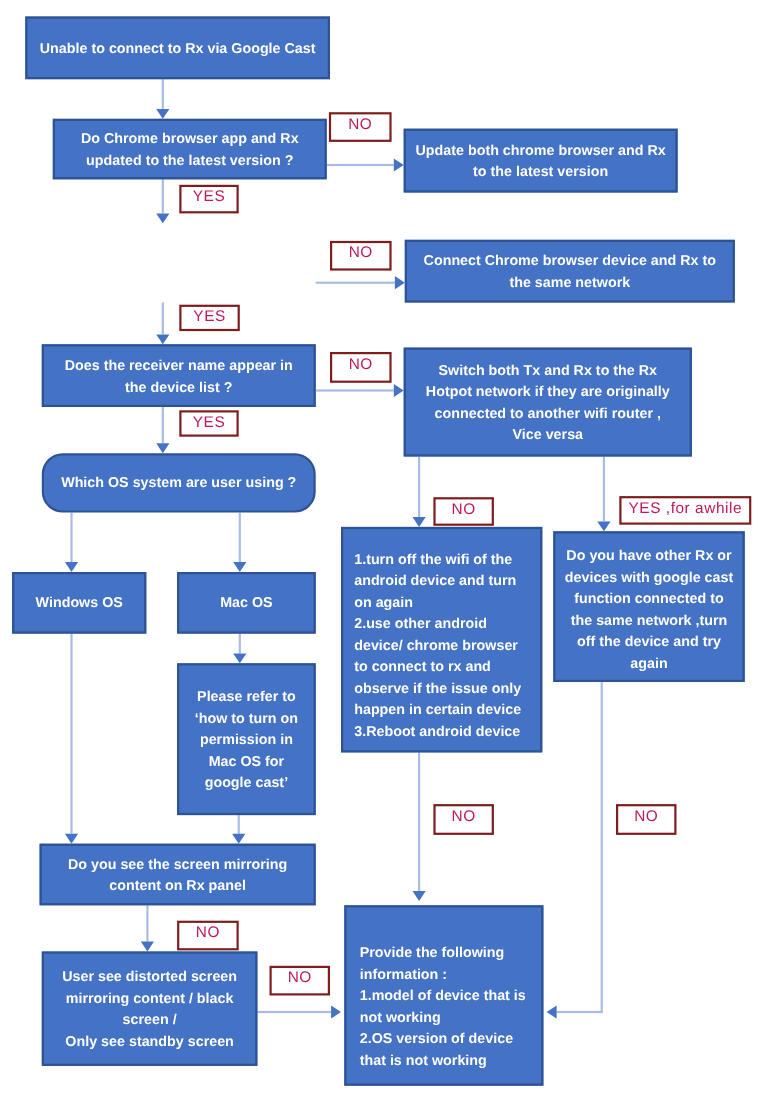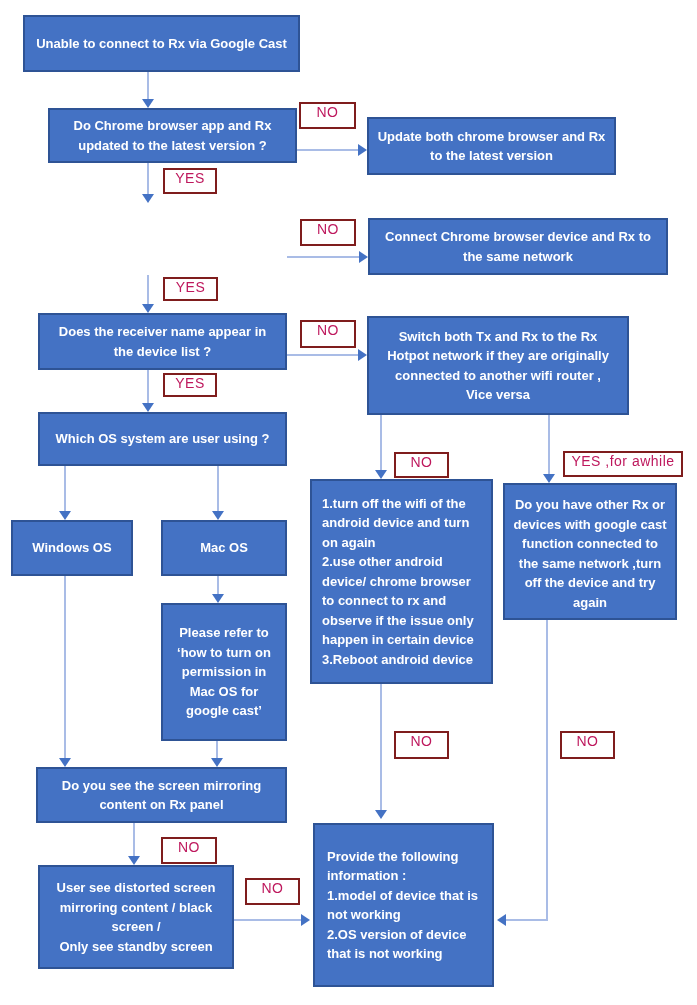--- a/index.html
+++ b/index.html
@@ -10,21 +10,21 @@
   }
   .node {
     position:absolute; box-sizing:border-box;
     background:#4472C4; border:2px solid #2E5395;
     color:#ffffff; font-size:13px; font-weight:600; line-height:1.5;
     display:flex; align-items:center; justify-content:center;
     text-align:center; padding:4px 8px; z-index:2;
   }
   .prewrap { white-space:pre-line; }
   .node-left {
-    text-align:left; justify-content:flex-start; align-items:center;
+    text-align:left; justify-content:flex-start; align-items:flex-end;
   }
   .decision-label {
     position:absolute; box-sizing:border-box;
     background:#ffffff; border:2px solid #7f1d1d;
     color:#be185d; font-size:14px; font-weight:400;
     display:flex; align-items:flex-start; justify-content:center;
     z-index:3; letter-spacing:0.5px;
   }
   .line { position:absolute; background:#A9BCE6; z-index:1; }
   .vline { width:2px; }
@@ -35,21 +35,21 @@
   .arrow-left  { border-top:6px solid transparent; border-bottom:6px solid transparent; border-right:9px solid #4472C4; }
 
   
   .b1  { left:23px;  top:15px;  width:277px; height:57px; }
   .b2  { left:20px;  top:108px; width:249px; height:55px;margin-left:28px; }
   .b3  { left:367px; top:105px; width:249px; height:58px;margin-top:12px; }
   .b4  { left:38px;  top:203px; width:249px; height:72px; }
   .b5  { left:368px; top:218px; width:300px; height:57px; }
   .b6  { left:38px;  top:313px; width:249px; height:57px; }
   .b7  { left:367px; top:316px; width:262px; height:99px; }
-  .b8  { left:38px;  top:412px; width:249px; height:54px; }
+  .b8  { left:38px;  top:412px; width:249px; height:54px;border-radius:19px; }
   .b9  { left:11px;  top:520px; width:122px; height:56px; }
   .b10 { left:161px; top:520px; width:126px; height:56px; }
   .b11 { left:310px; top:479px; width:183px; height:205px; padding:8px 10px; }
   .b12 { left:503px; top:483px; width:174px; height:137px; align-items:flex-start; padding-top:10px; }
   .b13 { left:161px; top:603px; width:126px; height:138px; }
   .b14 { left:36px;  top:767px; width:251px; height:56px; }
   .b15 { left:38px;  top:865px; width:196px; height:104px; }
   .b16 { left:313px; top:823px; width:181px; height:164px; padding:12px 12px; }
 
   

